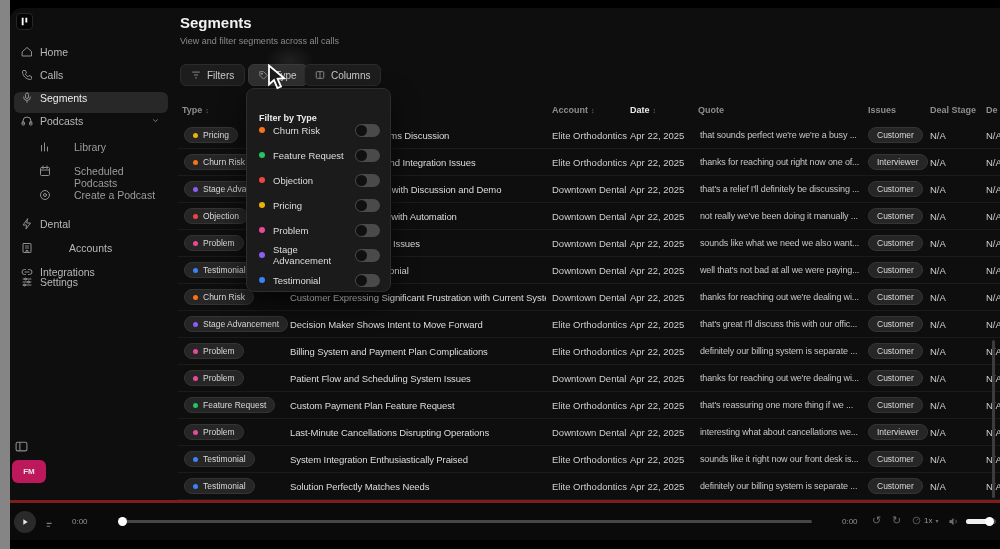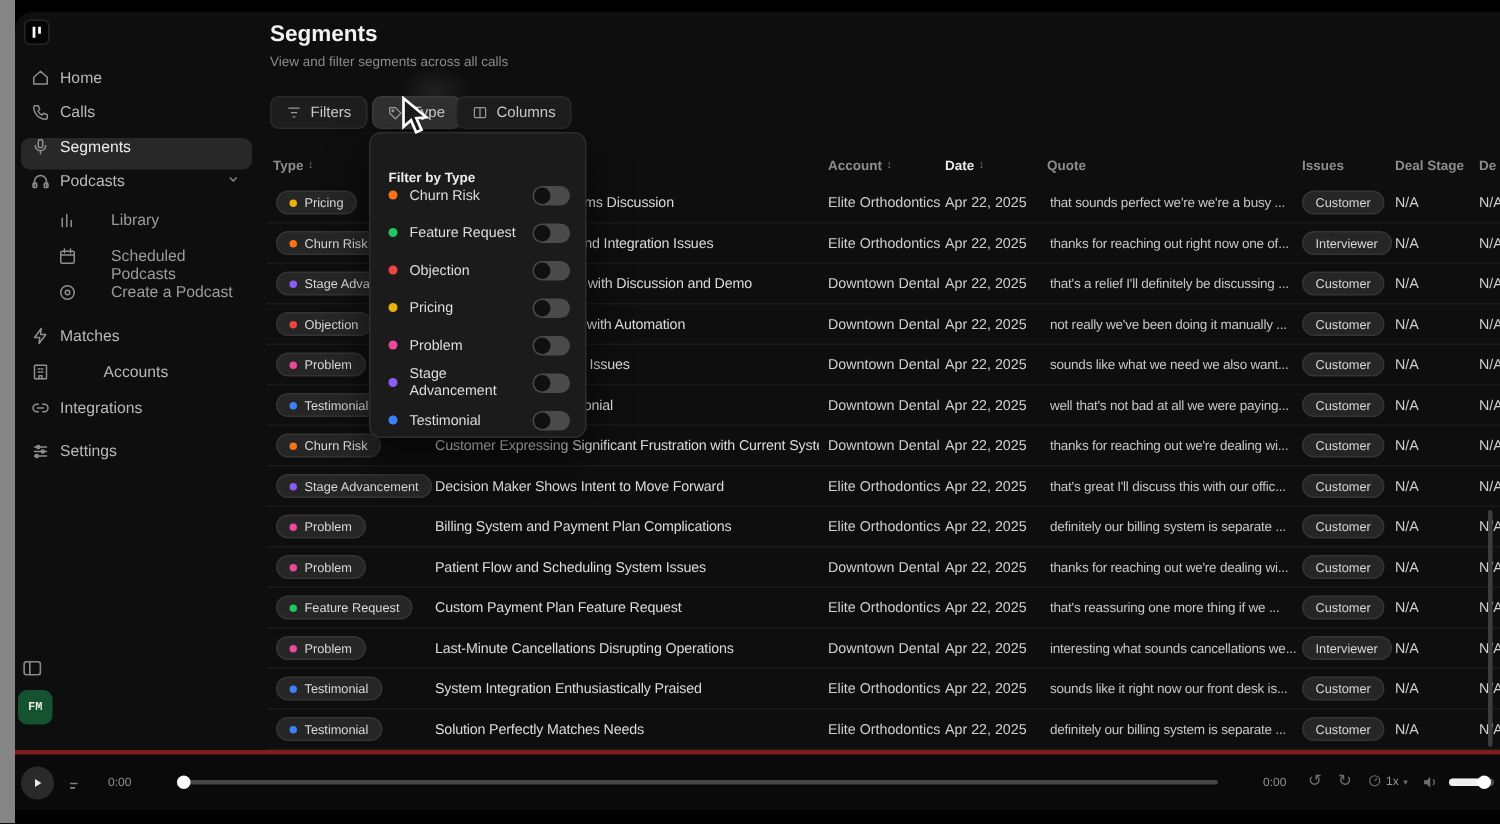--- a/index.html
+++ b/index.html
@@ -13,22 +13,22 @@
   
   .logo { left:16px; top:13px; width:17px; height:17px; background:#040404; border:1px solid #262626;
           border-radius:4px; display:flex; align-items:center; justify-content:center; }
   .side-item { left:14px; width:154px; height:21px; display:flex; align-items:flex-start; gap:7px;
                padding-left:7px; color:#b9b9b9; font-size:10.5px; border-radius:6px; }
   .side-item.active { background:#282828; color:#ececec; }
   .side-item.indent { padding-left:25px; color:#9c9c9c;gap:23px; }
   .side-item .ic { width:12px; height:12px; display:flex; align-items:center; justify-content:center; color:#8f8f8f; flex:none; }
   .side-item .chev { margin-left:auto; margin-right:8px; color:#8b8b8b; }
   .panel-toggle { left:15px; top:438px; color:#8a8a8a; }
-  .avatar { left:12px; top:460px; width:23px; height:23px; background:#14532d; border-radius:6px;
-            display:flex; align-items:center; justify-content:center; font-size:8px; font-weight:bold; color:#e6e6e6;font-family:Liberation Mono, monospace; }
+  .avatar { left:12px; top:460px; width:34px; height:23px; background:#be185d; border-radius:6px;
+            display:flex; align-items:center; justify-content:center; font-size:8px; font-weight:bold; color:#e6e6e6; }
 
   
   .title { left:180px; top:14px; font-size:15px; font-weight:bold; color:#f2f2f2; }
   .subtitle { left:180px; top:36px; font-size:9px; color:#8b8b8b; }
   .btn { top:64px; height:22px; display:inline-flex; align-items:center; gap:6px; padding:0 10px;
          background:#1d1d1d; border:1px solid #2b2b2b; border-radius:6px; font-size:10px; color:#c9c9c9; }
   .btn .ic { display:flex; color:#9a9a9a; }
   .btn.hl { background:#303030; border-color:#3a3a3a; }
   .glow { left:266px; top:44px; width:48px; height:34px; border-radius:50%;
           background:radial-gradient(closest-side, rgba(255,255,255,.08), rgba(255,255,255,0)); }
@@ -155,40 +155,40 @@
           </svg>
         </span>
         <span>Create a Podcast</span>
       </div>
       <div class="abs side-item" style="top: 218px;">
         <span class="ic">
           <svg width="12" height="12" viewBox="0 0 24 24" fill="none" stroke="currentColor" stroke-width="2" stroke-linejoin="round" stroke-linecap="round">
             <path d="M13 2 4 14h7l-1 8 9-12h-7z"></path>
           </svg>
         </span>
-        <span>Matches</span>
+        <span>Dental</span>
       </div>
       <div class="abs side-item" style="top: 242px; gap: 36px;">
         <span class="ic">
           <svg width="12" height="12" viewBox="0 0 24 24" fill="none" stroke="currentColor" stroke-width="2" stroke-linejoin="round" stroke-linecap="round">
             <rect x="4" y="3" width="16" height="18" rx="1"></rect>
             <path d="M9 8h2M13 8h2M9 12h2M13 12h2M10 21v-4h4v4"></path>
           </svg>
         </span>
         <span>Accounts</span>
       </div>
       <div class="abs side-item" style="top: 266px;">
         <span class="ic">
           <svg width="12" height="12" viewBox="0 0 24 24" fill="none" stroke="currentColor" stroke-width="2" stroke-linejoin="round" stroke-linecap="round">
             <path d="M9 17H7A5 5 0 0 1 7 7h2M15 7h2a5 5 0 0 1 0 10h-2M8 12h8"></path>
           </svg>
         </span>
         <span>Integrations</span>
       </div>
-      <div class="abs side-item" style="top: 295px;">
+      <div class="abs side-item" style="top: 276px;">
         <span class="ic">
           <svg width="12" height="12" viewBox="0 0 24 24" fill="none" stroke="currentColor" stroke-width="2" stroke-linejoin="round" stroke-linecap="round">
             <path d="M4 6h16M4 12h16M4 18h16"></path>
             <circle cx="9" cy="6" r="2"></circle>
             <circle cx="15" cy="12" r="2"></circle>
             <circle cx="7" cy="18" r="2"></circle>
           </svg>
         </span>
         <span>Settings</span>
       </div>
@@ -405,21 +405,21 @@
         <span class="cell extra">N/A</span>
       </div>
       <div class="abs trow" style="top: 419px;">
         <span class="badge type-b">
           <span class="dot" style="background: rgb(236, 72, 153);"></span>
           <span>Problem</span>
         </span>
         <span class="cell name">Last-Minute Cancellations Disrupting Operations</span>
         <span class="cell account">Downtown Dental</span>
         <span class="cell date">Apr 22, 2025</span>
-        <span class="cell quote">interesting what sounds cancellations we...</span>
+        <span class="cell quote">interesting what about cancellations we...</span>
         <span class="badge speaker-b">Interviewer</span>
         <span class="cell stage">N/A</span>
         <span class="cell extra">N/A</span>
       </div>
       <div class="abs trow" style="top: 446px;">
         <span class="badge type-b">
           <span class="dot" style="background: rgb(59, 130, 246);"></span>
           <span>Testimonial</span>
         </span>
         <span class="cell name">System Integration Enthusiastically Praised</span>

